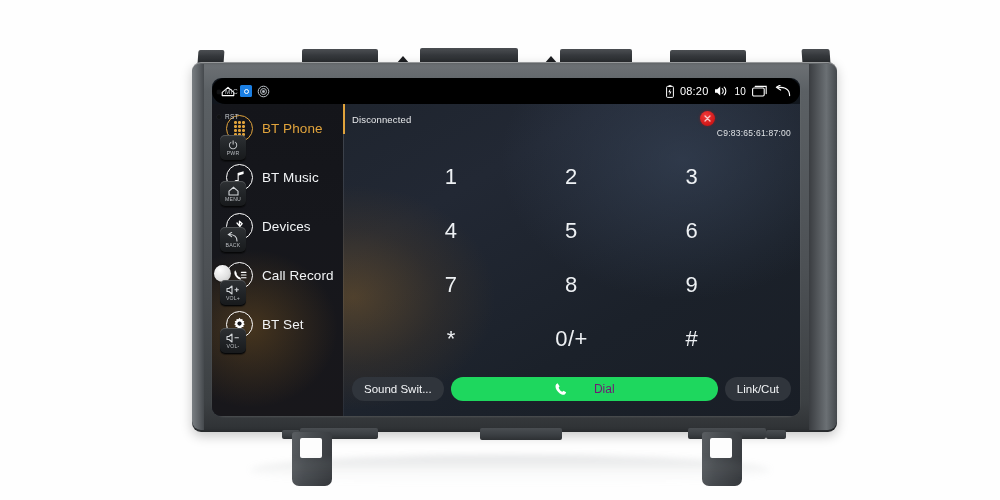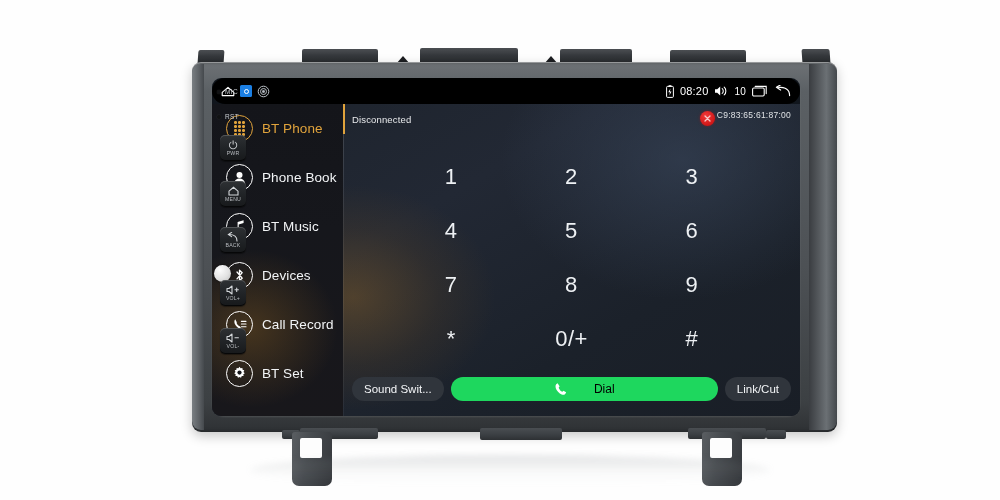--- a/index.html
+++ b/index.html
@@ -308,21 +308,21 @@
     width: 15px; height: 15px;
     border-radius: 50%;
     background: radial-gradient(circle at 40% 32%, #f03a3a 0%, #d01717 70%, #a81010 100%);
     display: flex; align-items: center; justify-content: center;
     box-shadow: 0 0 3px rgba(180,20,20,0.5);
   }
   .close-btn svg { display: block; }
   .mac-text {
     position: absolute;
     right: 9px;
-    top: 6px;
+    top: 24px;
     color: #dfe2e5;
     font-size: 8.5px;
     letter-spacing: 0.25px;
   }
 
   
   .keypad {
     flex: 1;
     display: grid;
     grid-template-columns: repeat(3, 1fr);
@@ -361,21 +361,21 @@
     align-items: center;
     justify-content: center;
     font-size: 11.5px;
     padding: 0 12px;
     box-sizing: border-box;
     white-space: nowrap;
   }
   .pill.dial {
     flex: 1;
     background: #1ed75e;
-    color: #000000;
+    color: #701a75;
     gap: 26px;
     font-size: 12px;
     align-items: center;
   }
   .pill.dial svg { display: block; }
   .bracket-bar {
     position: absolute;
     border-radius: 2px;
     background: linear-gradient(180deg, #4a4e52 0%, #3a3e42 60%, #2d3033 100%);
   }
@@ -554,29 +554,20 @@
                     <i></i>
                     <i></i>
                     <i></i>
                     <i></i>
                     <i></i>
                 </span>
               </span>
               <span>BT Phone</span>
             </div>
 
-            <div class="side-item">
-              <span class="side-icon">
-                <svg width="15" height="15" viewBox="0 0 15 15" fill="#ffffff">
-                  <circle cx="7.5" cy="5" r="3"></circle>
-                  <path d="M1.8 14 C2.4 10.2 5 8.6 7.5 8.6 C10 8.6 12.6 10.2 13.2 14 Z"></path>
-                </svg>
-              </span>
-              <span>Phone Book</span>
-            </div>
 
             <div class="side-item">
               <span class="side-icon">
                 <svg width="15" height="15" viewBox="0 0 15 15" fill="#ffffff">
                   <path d="M11.6 1.2 L5.6 3 L5.6 10.2 C5.1 9.9 4.4 9.8 3.8 10 C2.6 10.4 1.9 11.4 2.3 12.3 C2.6 13.1 3.8 13.4 5 13 C6 12.7 6.7 11.9 6.7 11.1 L6.7 5.6 L11.6 4.1 Z"></path>
                 </svg>
               </span>
               <span>BT Music</span>
             </div>
 

